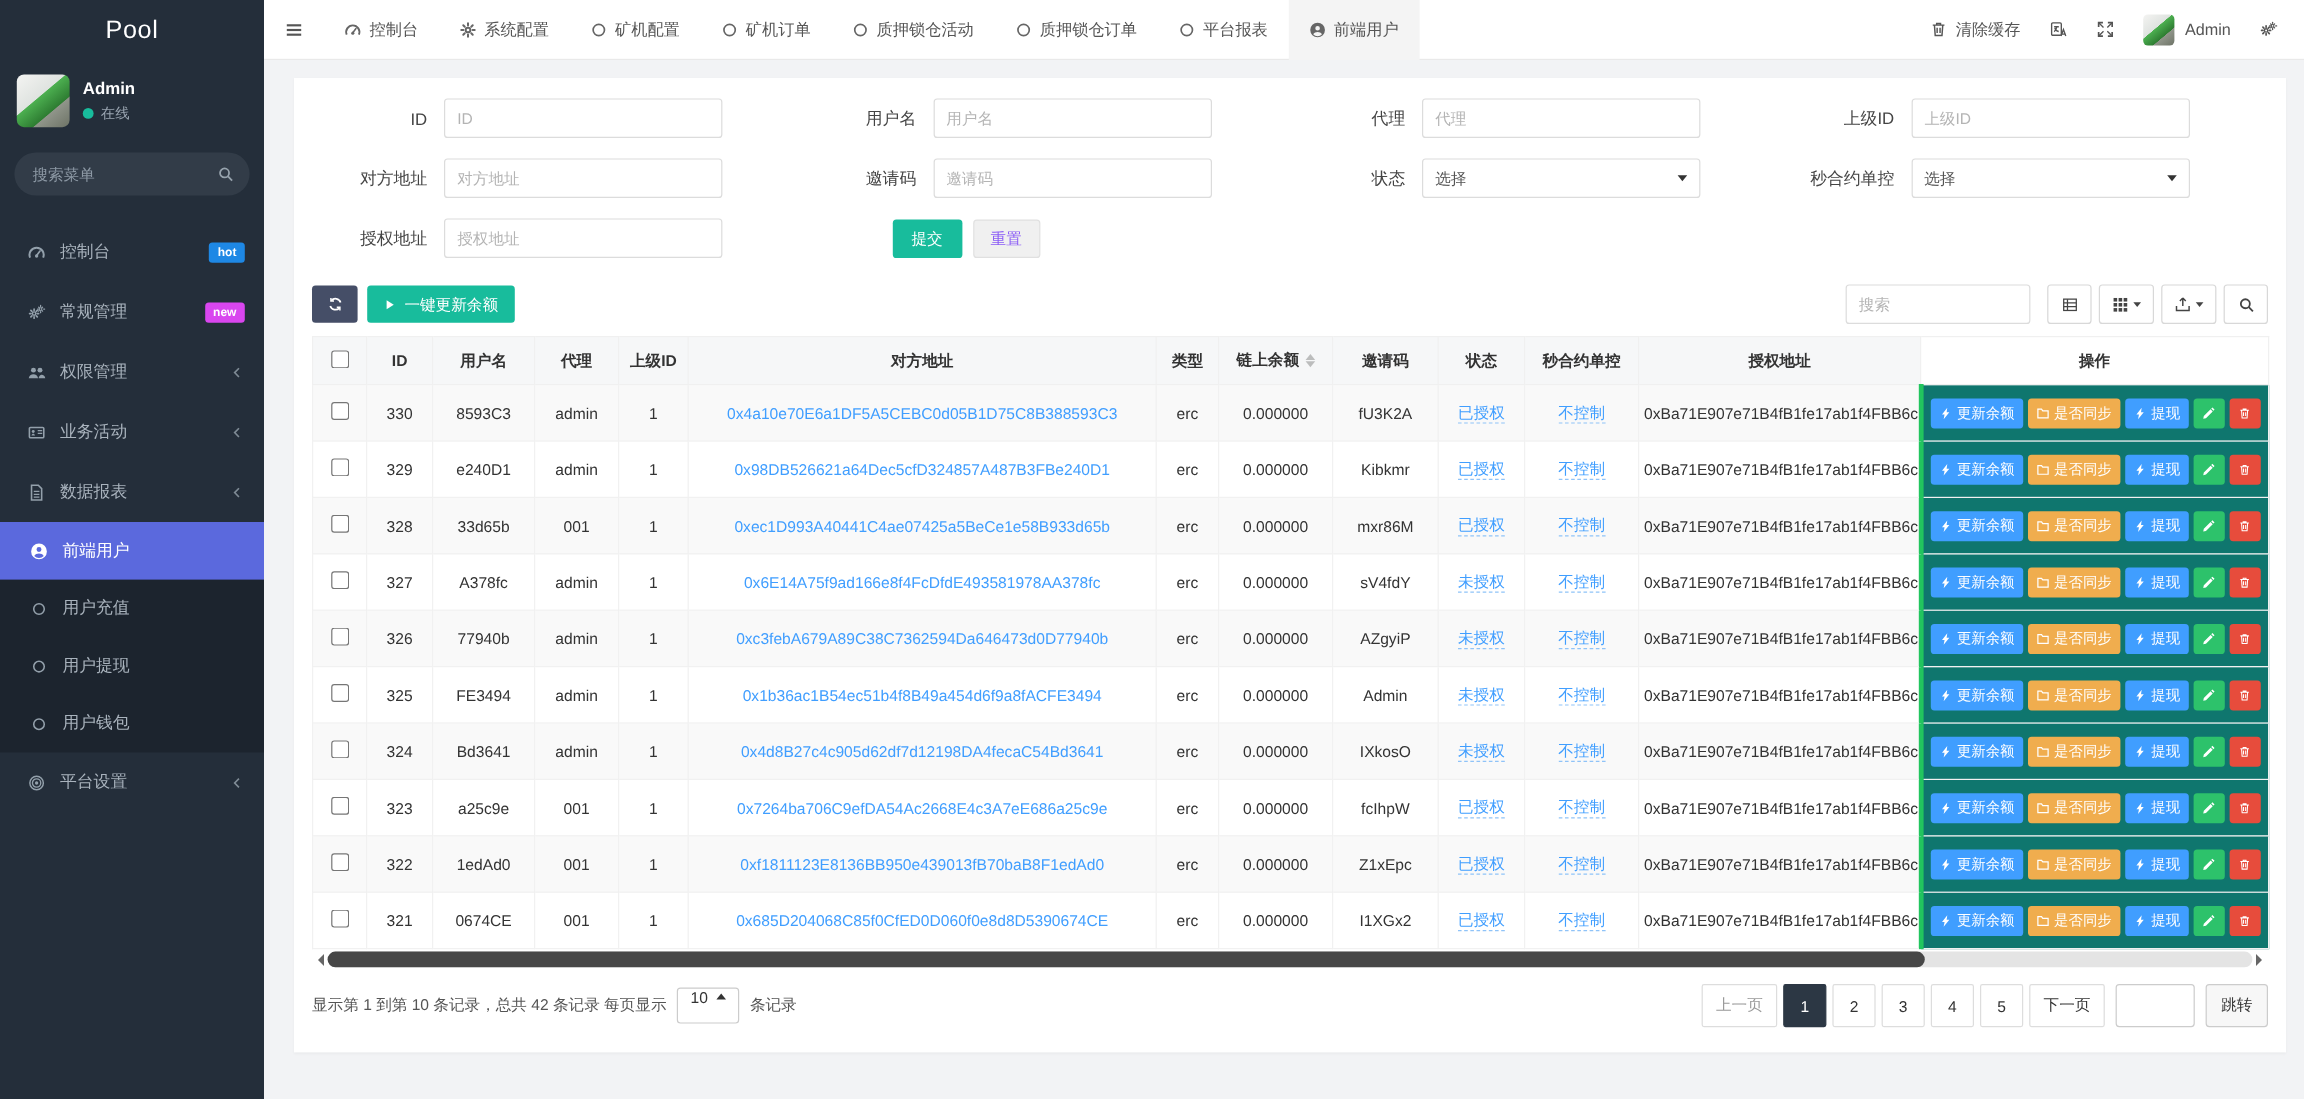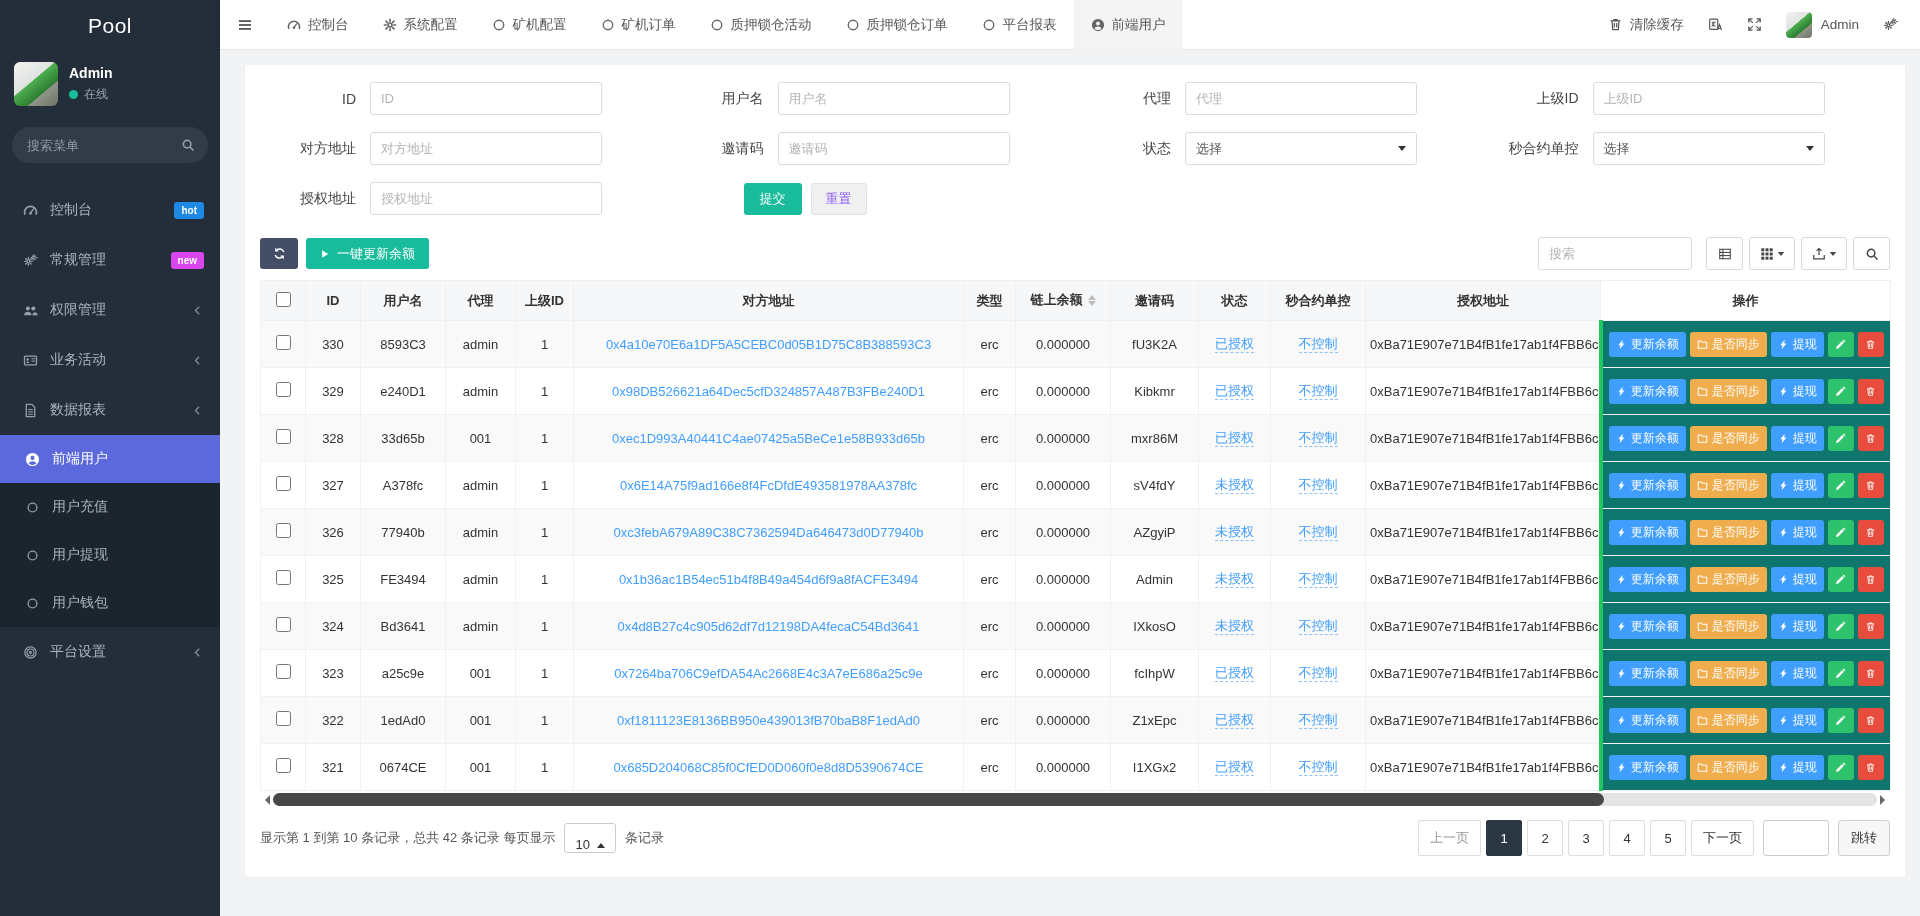--- a/index.html
+++ b/index.html
@@ -101,21 +101,21 @@
   .hscroll { margin-top:2px; display:flex; align-items:center; gap:3px; width:1630px; }
   .hs-arrow { width:0; height:0; border:5px solid transparent; flex:none; cursor:pointer; }
   .hs-arrow.left { border-right-color:#666; }
   .hs-arrow.right { border-left-color:#666; }
   .hs-track { flex:1; height:13px; background:#e4e4e4; border-radius:7px; }
   .hs-thumb { width:83%; height:13px; background:#474747; border-radius:7px; cursor:grab; }
 
   
   .pager { margin-top:14px; display:flex; justify-content:space-between; align-items:center; width:1630px; }
   .pg-info { display:flex; align-items:center; gap:9px; color:#555; font-size:13px; }
-  .pg-size { height:30px; padding:0 10px; border:1px solid #ccc; border-radius:3px; background:#fff; display:flex; align-items:flex-end; gap:7px; font-size:13px; color:#333; cursor:pointer; }
+  .pg-size { height:30px; padding:0 10px; border:1px solid #ccc; border-radius:3px; background:#fff; display:flex; align-items:flex-start; gap:7px; font-size:13px; color:#333; cursor:pointer; }
   .pg-list { display:flex; align-items:center; gap:5px; }
   .pg { min-width:36px; height:36px; padding:0 11px; border:1px solid #ddd; border-radius:2px; background:#fff; color:#333; font-size:13px; display:flex; align-items:center; justify-content:center; cursor:pointer; }
   .pg.dim { color:#999; }
   .pg.active { background:#2c3744; border-color:#2c3744; color:#fff; }
   .jump-input { width:66px; height:36px; border:1px solid #ccc; border-radius:3px; margin-left:4px; outline:none; padding:0 8px; font-size:13px; }
   .pg-jump { height:36px; padding:0 12px; background:#f7f7f7; border:1px solid #ccc; border-radius:3px; font-size:13px; color:#333; cursor:pointer; margin-left:4px; }
 </style>
 </head>
 <body>
 

